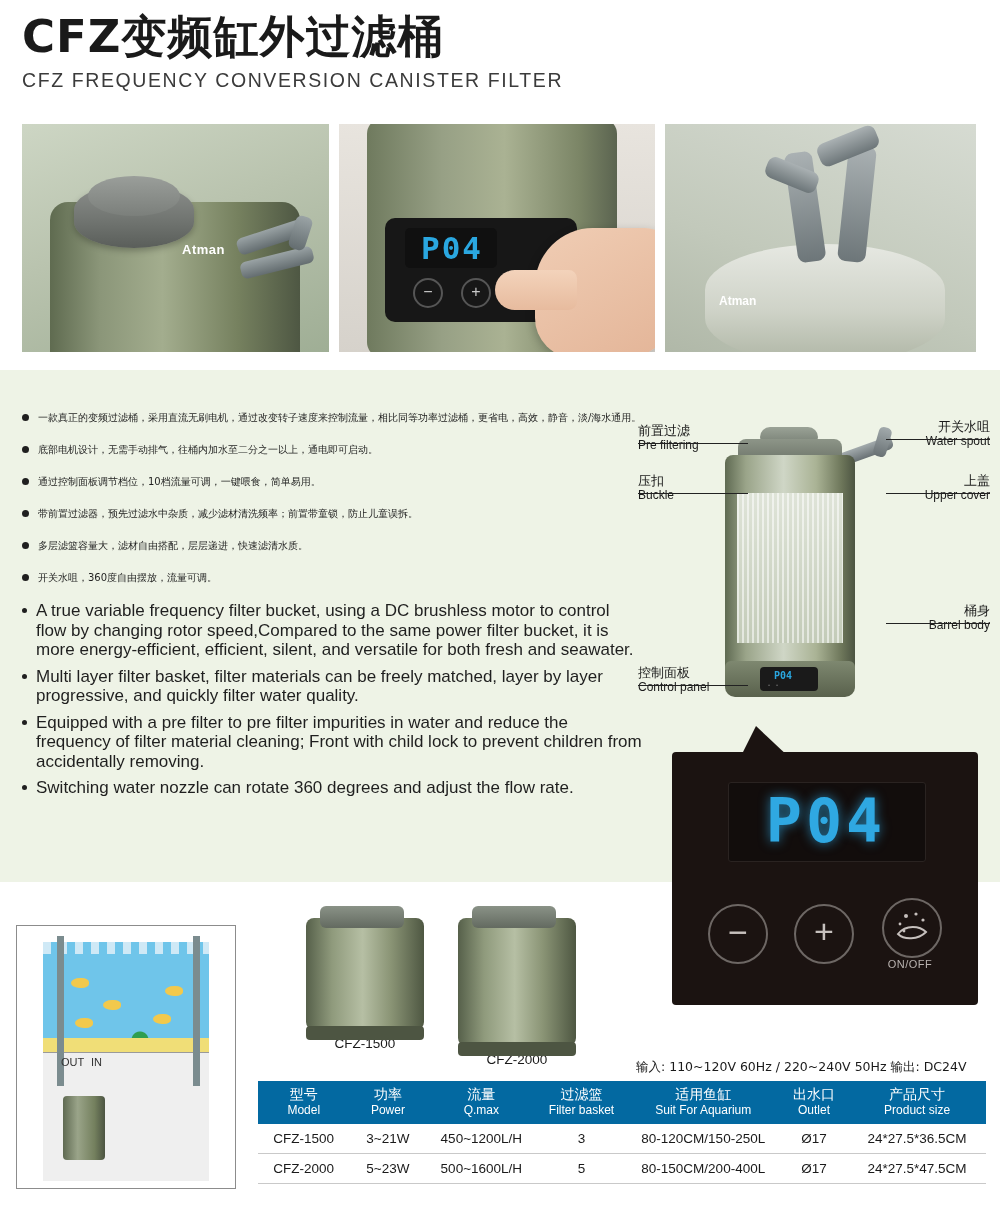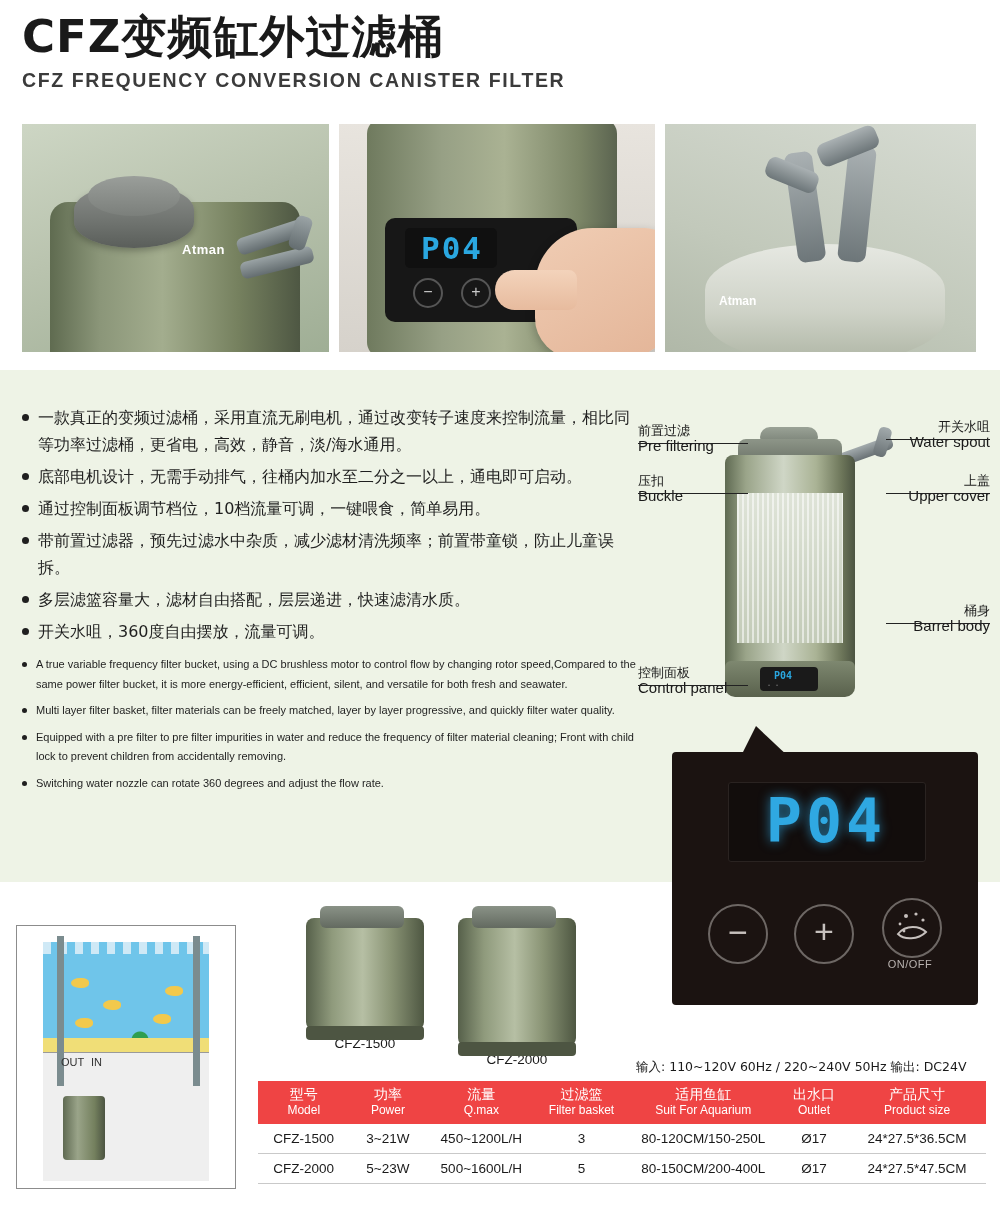--- a/index.html
+++ b/index.html
@@ -12,21 +12,21 @@
   }
   
   .hdr{position:absolute;left:22px;top:14px;}
   .hdr-cn{
     font-family:"DejaVu Sans", sans-serif;
     font-size:45px;font-weight:bold;letter-spacing:1px;color:#1a1a1a;
     line-height:1;
   }
   .hdr-en{
     font-size:19.5px;letter-spacing:1.6px;color:#3b3b3b;margin-top:10px;
-    font-weight:700;
+    font-weight:400;
   }
   
   .photos{position:absolute;left:22px;top:124px;width:956px;height:228px;display:flex;gap:10px;}
   .photo{position:relative;overflow:hidden;border:0;}
   .p1{width:307px;height:228px;background:linear-gradient(160deg,#cdd6c4 0%,#b9c3ae 45%,#9fae95 100%);}
   .p2{width:316px;height:228px;background:linear-gradient(180deg,#e8e4de 0%,#d6d2cb 100%);}
   .p3{width:311px;height:228px;background:linear-gradient(200deg,#d6dbd2 0%,#c2c9bb 60%,#b0b8a8 100%);}
   
   .p1-body{position:absolute;left:28px;top:78px;width:250px;height:160px;border-radius:18px 18px 0 0;
     background:linear-gradient(90deg,#5f6b50 0%,#8b9679 20%,#a3ad8e 45%,#76815f 75%,#4e5743 100%);}
@@ -60,25 +60,25 @@
     background:linear-gradient(180deg,#e6e8e2 0%,#cfd3c8 55%,#aeb5a4 100%);}
   .p3-logo{position:absolute;left:54px;top:170px;color:#fff;font-size:12px;font-weight:bold;}
   .p3-v{position:absolute;background:linear-gradient(180deg,#aab1b3,#6d7679);border-radius:8px;}
   .p3-v1{left:126px;top:28px;width:28px;height:110px;transform:rotate(-8deg);}
   .p3-v2{left:178px;top:22px;width:28px;height:116px;transform:rotate(6deg);}
   .p3-v3{left:152px;top:10px;width:62px;height:24px;transform:rotate(-22deg);}
   .p3-v4{left:100px;top:40px;width:54px;height:22px;transform:rotate(22deg);}
   
   .panel{position:absolute;left:0;top:370px;width:1000px;height:512px;background:#eef3e6;}
   .feat{position:absolute;left:22px;top:404px;width:620px;}
-  .feat .cn{font-family:"DejaVu Sans",sans-serif;font-size:16px;line-height:27px;color:#1f1f1f;}
+  .feat .cn{font-family:"DejaVu Sans",sans-serif;font-size:10px;line-height:27px;color:#1f1f1f;}
   .feat .cn li{list-style:none;position:relative;padding-left:16px;margin-bottom:5px;}
   .feat .cn li:before{content:"";position:absolute;left:0;top:10px;width:7px;height:7px;border-radius:50%;background:#1f1f1f;}
   .feat ul{margin:0;padding:0;}
-  .feat .en{margin-top:10px;font-size:11px;line-height:19.5px;color:#1f1f1f;}
+  .feat .en{margin-top:10px;font-size:17px;line-height:19.5px;color:#1f1f1f;}
   .feat .en li{list-style:none;position:relative;padding-left:14px;margin-bottom:7px;}
   .feat .en li:before{content:"";position:absolute;left:0;top:7px;width:5px;height:5px;border-radius:50%;background:#1f1f1f;}
   
   .diagram{position:absolute;left:640px;top:415px;width:350px;height:300px;}
   .dev-barrel{position:absolute;left:85px;top:40px;width:130px;height:240px;border-radius:8px 8px 10px 10px;
     background:linear-gradient(90deg,#5f6a52 0%,#9aa489 16%,#cfd6c6 45%,#aab395 70%,#6c7559 90%,#4c5442 100%);}
   .dev-glass{position:absolute;left:97px;top:78px;width:106px;height:150px;
     background:repeating-linear-gradient(90deg,rgba(255,255,255,.55) 0 2px,rgba(255,255,255,0) 2px 5px),
                linear-gradient(180deg,#dfe4d8,#c3cbb8);}
   .dev-lid{position:absolute;left:98px;top:24px;width:104px;height:30px;border-radius:8px;
@@ -89,21 +89,21 @@
   .dev-valve i{position:absolute;display:block;background:linear-gradient(180deg,#a2aaac,#697174);border-radius:5px;}
   .dv1{left:0;top:18px;width:58px;height:13px;transform:rotate(-20deg);}
   .dv2{left:40px;top:0;width:13px;height:30px;transform:rotate(16deg);}
   .dev-base{position:absolute;left:85px;top:246px;width:130px;height:36px;border-radius:6px 6px 10px 10px;
     background:linear-gradient(180deg,#7e8870,#59614c);}
   .dev-panel{position:absolute;left:120px;top:252px;width:58px;height:24px;border-radius:4px;background:#1a1a1a;}
   .dev-panel .d{position:absolute;left:14px;top:3px;color:#2aa7e0;font-size:10px;font-family:"DejaVu Sans Mono",monospace;font-weight:bold;}
   .dev-panel .dots{position:absolute;left:8px;top:15px;color:#666;font-size:6px;letter-spacing:6px;}
   .lbl{position:absolute;font-size:12.5px;line-height:15px;}
   .lbl .cn{font-family:"DejaVu Sans",sans-serif;font-size:13px;color:#1a1a1a;}
-  .lbl .en{font-size:15px;color:#1a1a1a;}
+  .lbl .en{font-size:12px;color:#1a1a1a;}
   .lbl.r{text-align:right;}
   .lbl .ln{position:absolute;height:1px;background:#222;}
   
   .bigpanel{position:absolute;left:672px;top:752px;width:306px;height:253px;background:#1b1311;border-radius:4px;}
   .callout{position:absolute;left:740px;top:726px;width:0;height:0;border-left:16px solid transparent;border-right:34px solid transparent;border-bottom:32px solid #1b1311;}
   .bp-disp{position:absolute;left:56px;top:30px;width:196px;height:78px;background:#120d0c;border:1px solid #2a2321;border-radius:3px;}
   .bp-num{position:absolute;left:56px;top:30px;width:196px;height:78px;line-height:78px;text-align:center;
     color:#2fa8e2;font-size:60px;font-weight:bold;font-family:"DejaVu Sans Mono",monospace;letter-spacing:4px;
     text-shadow:0 0 12px rgba(47,168,226,.7);}
   .bp-btn{position:absolute;border-radius:50%;border:2px solid #6d6764;color:#c6c0bd;text-align:center;}
@@ -140,21 +140,21 @@
   .pval i{position:absolute;display:block;background:linear-gradient(180deg,#a2aaac,#69717
 4);border-radius:4px;}
   .pv1{left:0;top:14px;width:46px;height:11px;transform:rotate(-20deg);}
   .pv2{left:30px;top:0;width:11px;height:26px;transform:rotate(14deg);}
   .pfoot{position:absolute;left:0;bottom:-10px;width:118px;height:14px;border-radius:4px;background:#4d5542;}
   
   .inputline{position:absolute;left:636px;top:1059px;width:350px;font-size:12.5px;color:#1a1a1a;
     font-family:"DejaVu Sans",sans-serif;white-space:nowrap;}
   
   .tbl{position:absolute;left:258px;top:1081px;width:728px;border-collapse:collapse;}
-  .tbl th{background:#ef4444;color:#fff;font-weight:normal;padding:5px 0 6px;line-height:16px;}
+  .tbl th{background:#0369a1;color:#fff;font-weight:normal;padding:5px 0 6px;line-height:16px;}
   .tbl th .cn{font-family:"DejaVu Sans",sans-serif;font-size:14px;display:block;}
   .tbl th .en{font-size:12px;display:block;}
   .tbl td{font-size:13.5px;text-align:center;padding:7px 0;border-bottom:1px solid #c9c9c9;color:#1a1a1a;}
   .tbl tr.first td{border-top:0;}
 </style>
 </head>
 <body>
 
 <div class="hdr">
   <div class="hdr-cn">CFZ变频缸外过滤桶</div>

